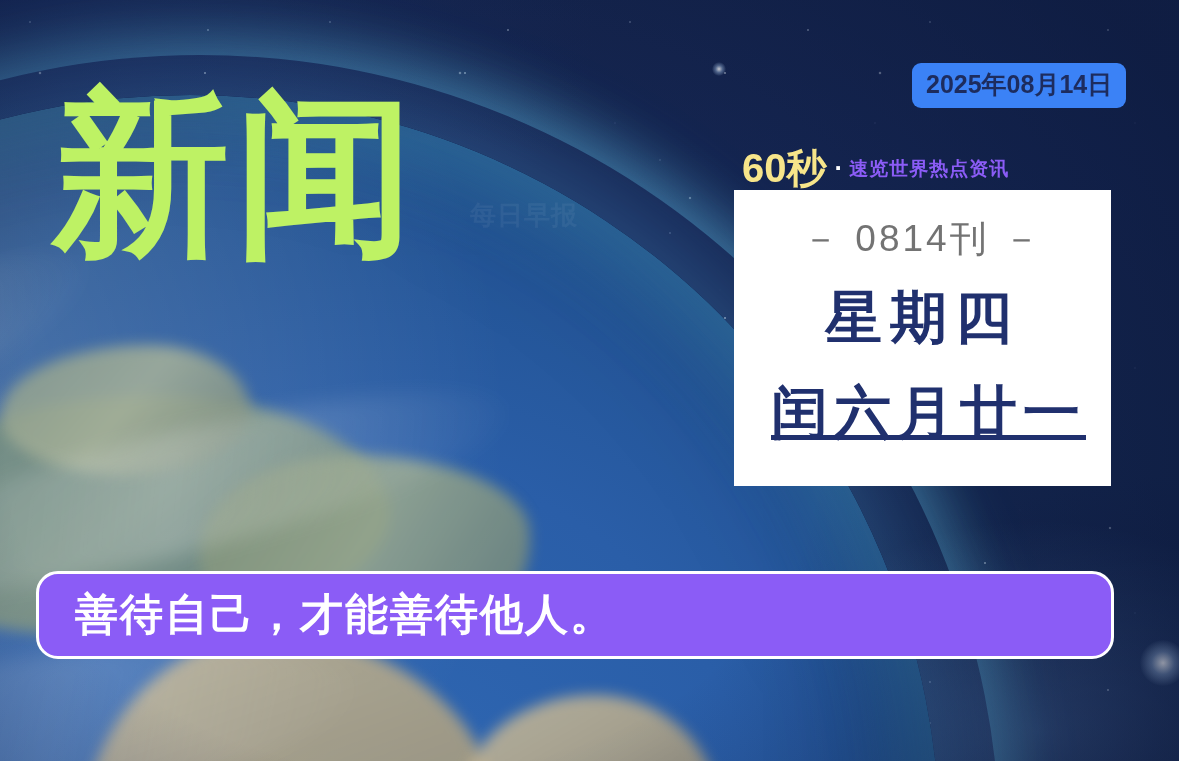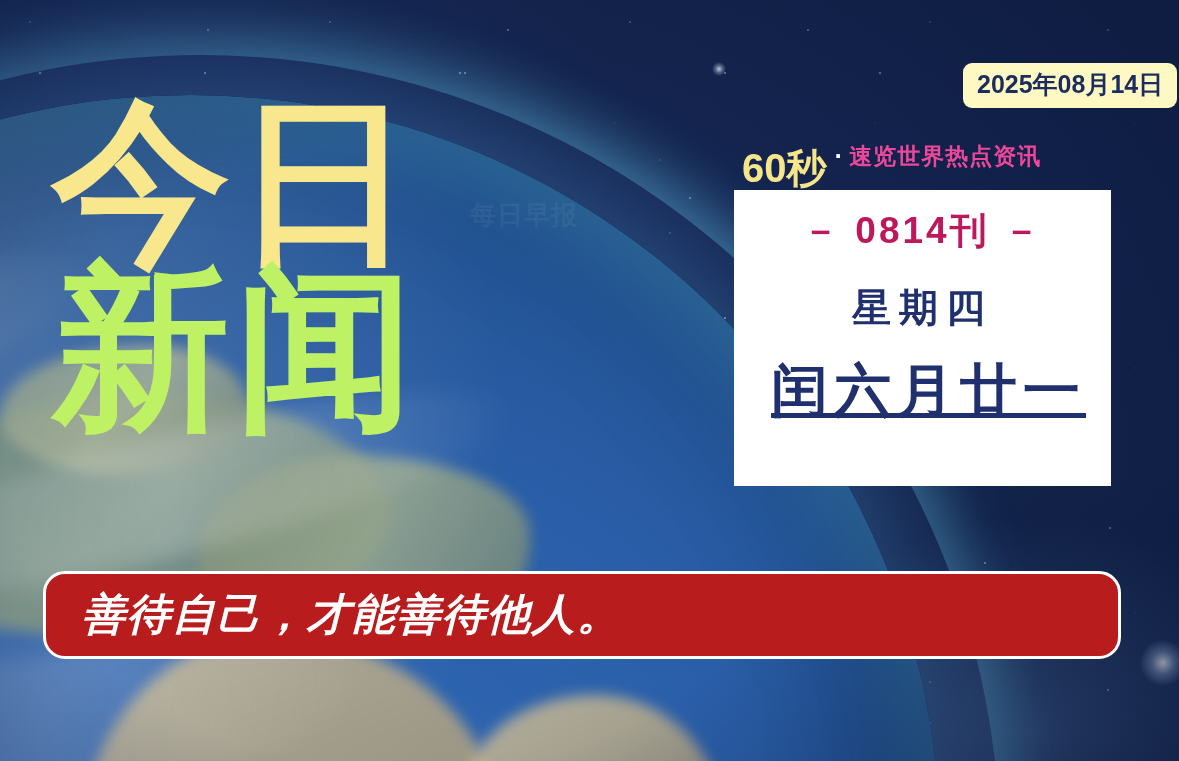--- a/index.html
+++ b/index.html
@@ -127,110 +127,110 @@
     line-height:.98;
     letter-spacing:6px;
     white-space:nowrap;
   }
   .title-1{ color:#f9e78d; }
   .title-2{ color:#bef264; margin-top:-8px; }
 
   
   .date-badge{
     position:absolute;
-    left:963px; top:63px;
+    left:912px; top:63px;
     padding:5px 14px 7px;
-    background:#fef9c3;
+    background:#3b82f6;
     border-radius:9px;
     color:#1d2c5e;
     font-size:25px;
     font-weight:700;
     letter-spacing:0px;
     white-space:nowrap;
   }
 
   
   .tagline{
     position:absolute;
     left:742px; top:141px;
     display:flex;
-    align-items:flex-start;
+    align-items:center;
     white-space:nowrap;
   }
   .tag-num{
     color:#f7e58a;
     font-size:40px;
     font-weight:700;
     letter-spacing:0px;
   }
   .tag-dot{
     color:#ffffff;
     font-size:26px;
     font-weight:700;
     margin:0 6px 0 8px;
   }
   .tag-text{
-    color:#ec4899;
-    font-size:23px;
+    color:#8b5cf6;
+    font-size:19px;
     font-weight:700;
     letter-spacing:1px;
   }
 
   
   .info-card{
     position:absolute;
     left:734px; top:190px;
     width:377px; height:296px;
     background:#ffffff;
     display:flex;
     flex-direction:column;
     align-items:center;
     justify-content:flex-start;
     padding-top:16px;
     overflow:visible;
   }
   .issue{
-    color:#be185d;
+    color:#737373;
     font-size:37px;
-    font-weight:700;
+    font-weight:400;
     letter-spacing:3px;
     white-space:nowrap;
+    margin-top:8px;
   }
   .weekday{
     color:#20306e;
-    font-size:39px;
+    font-size:57px;
     font-weight:700;
     letter-spacing:8px;
-    margin-top:25px;
+    margin-top:16px;
     white-space:nowrap;
   }
   .lunar{
     color:#20306e;
     font-size:57px;
     font-weight:700;
     letter-spacing:6px;
     margin-top:18px;
     white-space:nowrap;
     position:relative;
     left:6px;
     text-decoration:underline;
   }
 
   
   .quote-bar{
     position:absolute;
-    left:43px; top:571px;
+    left:36px; top:571px;
     width:1078px; height:88px;
-    background:#b91c1c;
+    background:#8b5cf6;
     border:3px solid #ffffff;
     border-radius:22px;
     display:flex;
     align-items:center;
     padding-left:36px;
-    font-style:italic;
   }
   .quote-text{
     color:#ffffff;
     font-size:43px;
     font-weight:700;
     letter-spacing:2px;
     white-space:nowrap;
   }
 </style>
 </head>
@@ -265,21 +265,20 @@
     <div class="cloudband" style="left:150px;top:220px;width:520px;height:110px;transform:rotate(-24deg);opacity:.38;"></div>
 
     <div class="atmo"></div>
   </div>
 
   <div class="vignette"></div>
 
   <div class="watermark">每日早报</div>
 
   <div class="title-block">
-    <div class="title-line title-1">今日</div>
     <div class="title-line title-2">新闻</div>
   </div>
 
   <div class="date-badge">2025年08月14日</div>
 
   <div class="tagline">
     <span class="tag-num">60秒</span>
     <span class="tag-dot">·</span>
     <span class="tag-text">速览世界热点资讯</span>
   </div>

